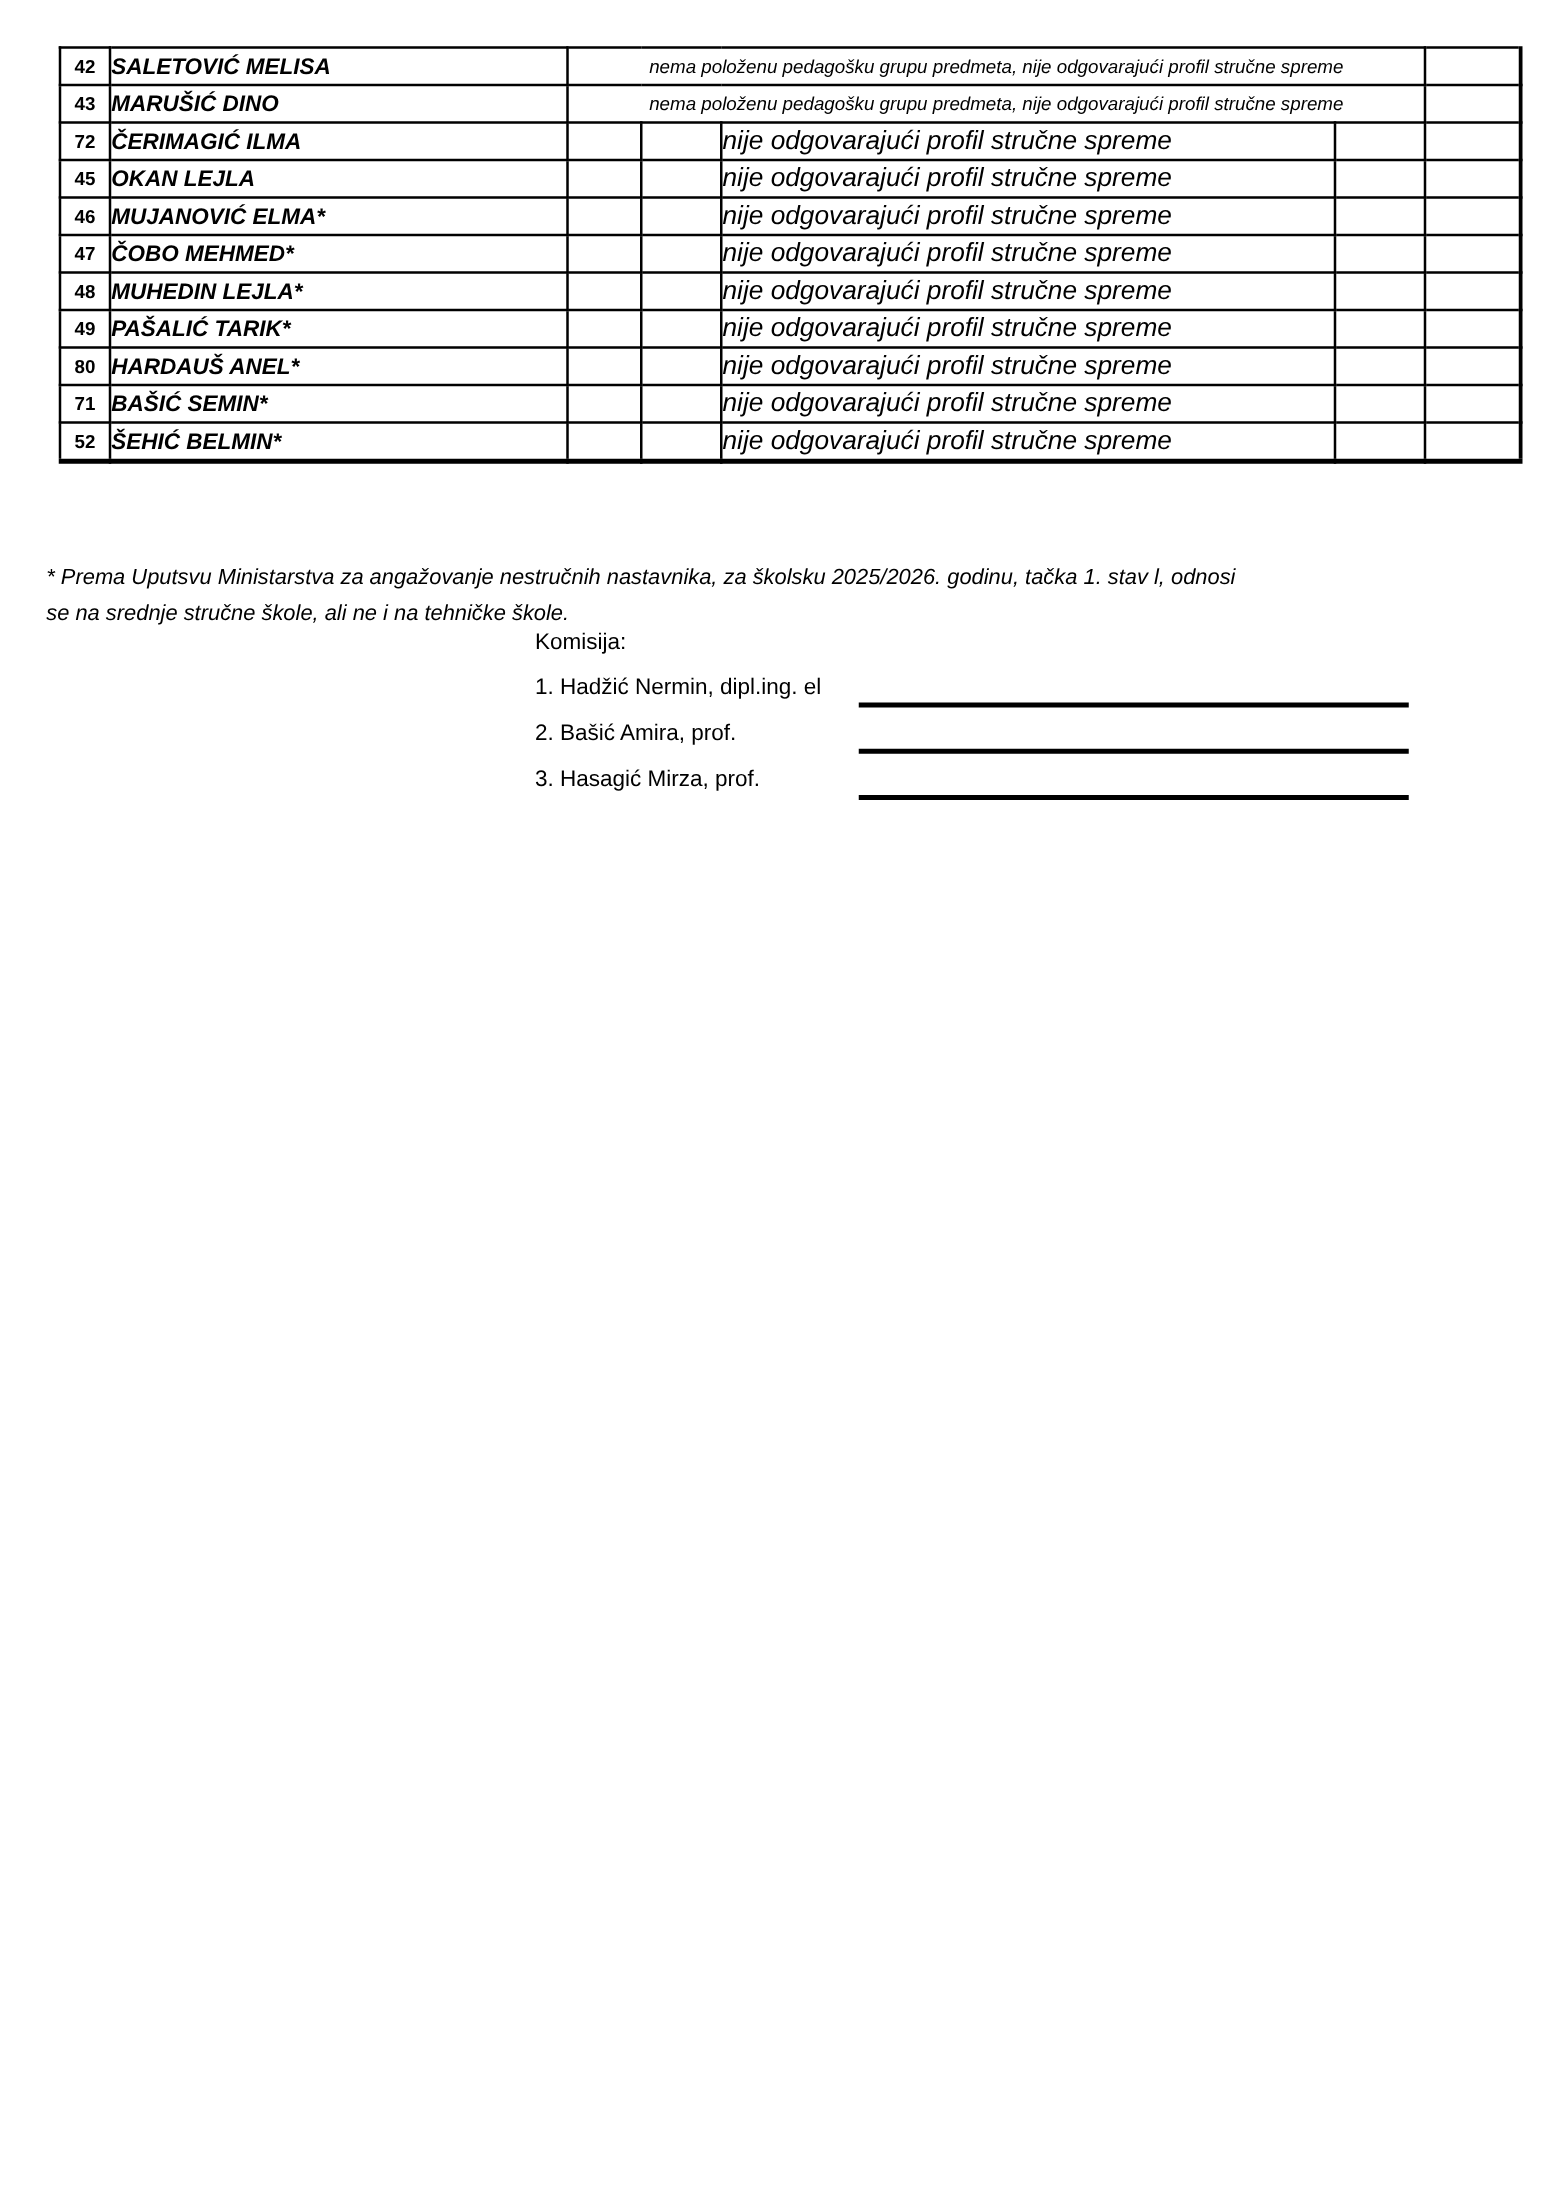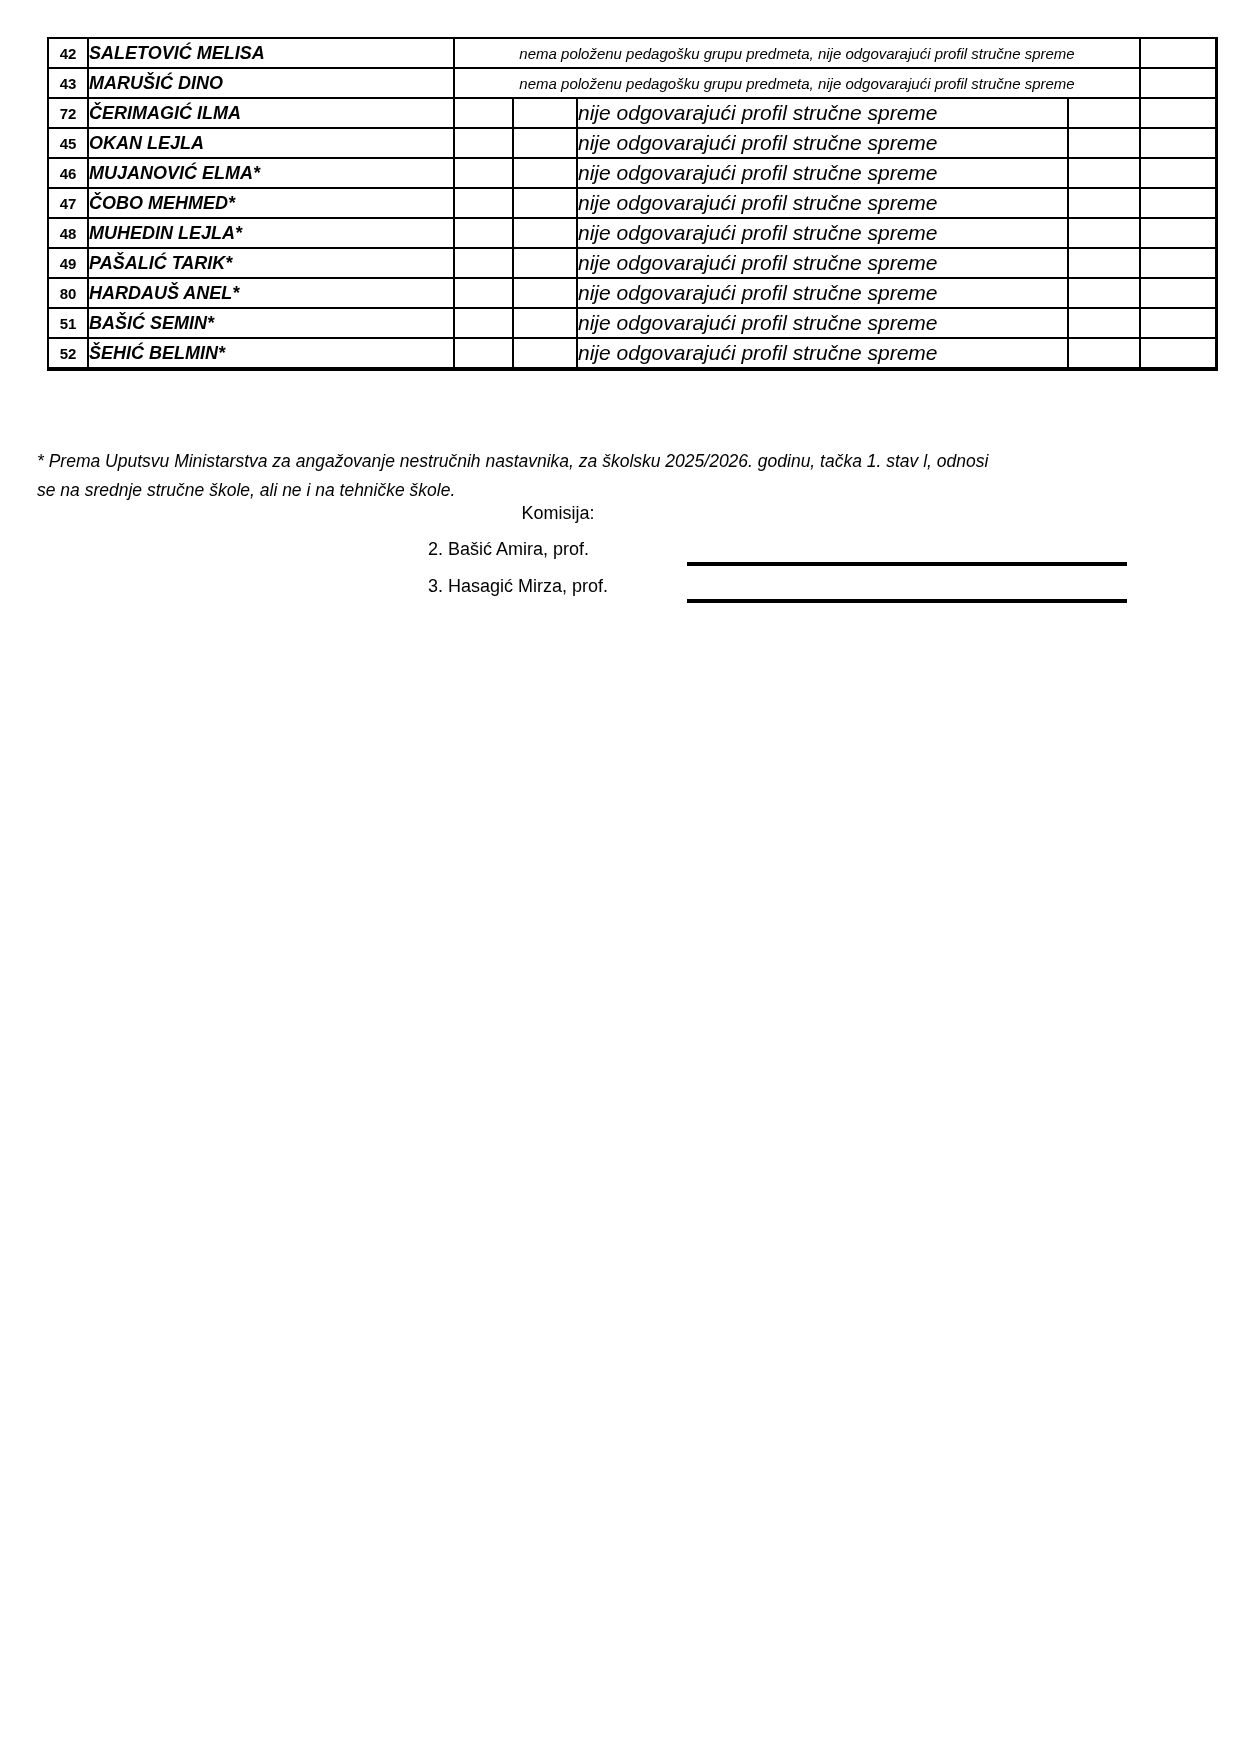--- a/index.html
+++ b/index.html
@@ -80,21 +80,20 @@
   
   .commission {
     position: absolute;
     left: 428px;
     top: 503px;
     width: 712px;
   }
   .commission-title {
     width: 260px;
     height: 30px;
-    text-align: center;
     font-size: 18px;
   }
   .member-row {
     position: relative;
     height: 37px;
     width: 712px;
   }
   .member-label {
     position: absolute;
     left: 0;
@@ -196,21 +195,21 @@
         <tr>
           <td class="cell-num">80</td>
           <td class="cell-name">HARDAUŠ ANEL*</td>
           <td></td>
           <td></td>
           <td class="cell-remark-short">nije odgovarajući profil stručne spreme</td>
           <td></td>
           <td class="cell-trailing"></td>
         </tr>
         <tr>
-          <td class="cell-num">51</td>
+          <td class="cell-num">71</td>
           <td class="cell-name">BAŠIĆ SEMIN*</td>
           <td></td>
           <td></td>
           <td class="cell-remark-short">nije odgovarajući profil stručne spreme</td>
           <td></td>
           <td class="cell-trailing"></td>
         </tr>
         <tr>
           <td class="cell-num">52</td>
           <td class="cell-name">ŠEHIĆ BELMIN*</td>
@@ -224,20 +223,24 @@
   </table>
 
   <div class="footnote">
     <div>* Prema Uputsvu Ministarstva za angažovanje nestručnih nastavnika, za školsku 2025/2026. godinu, tačka 1. stav l, odnosi</div>
     <div>se na srednje stručne škole, ali ne i na tehničke škole.</div>
   </div>
 
   <div class="commission">
     <div class="commission-title">Komisija:</div>
     <div id="commission-rows">
+        <div class="member-row">
+          <span class="member-label">1. Hadžić Nermin, dipl.ing. el</span>
+          <div class="signature-line"></div>
+        </div>
         <div class="member-row">
           <span class="member-label">2. Bašić Amira, prof.</span>
           <div class="signature-line"></div>
         </div>
         <div class="member-row">
           <span class="member-label">3. Hasagić Mirza, prof.</span>
           <div class="signature-line"></div>
         </div>
       </div>
   </div>

